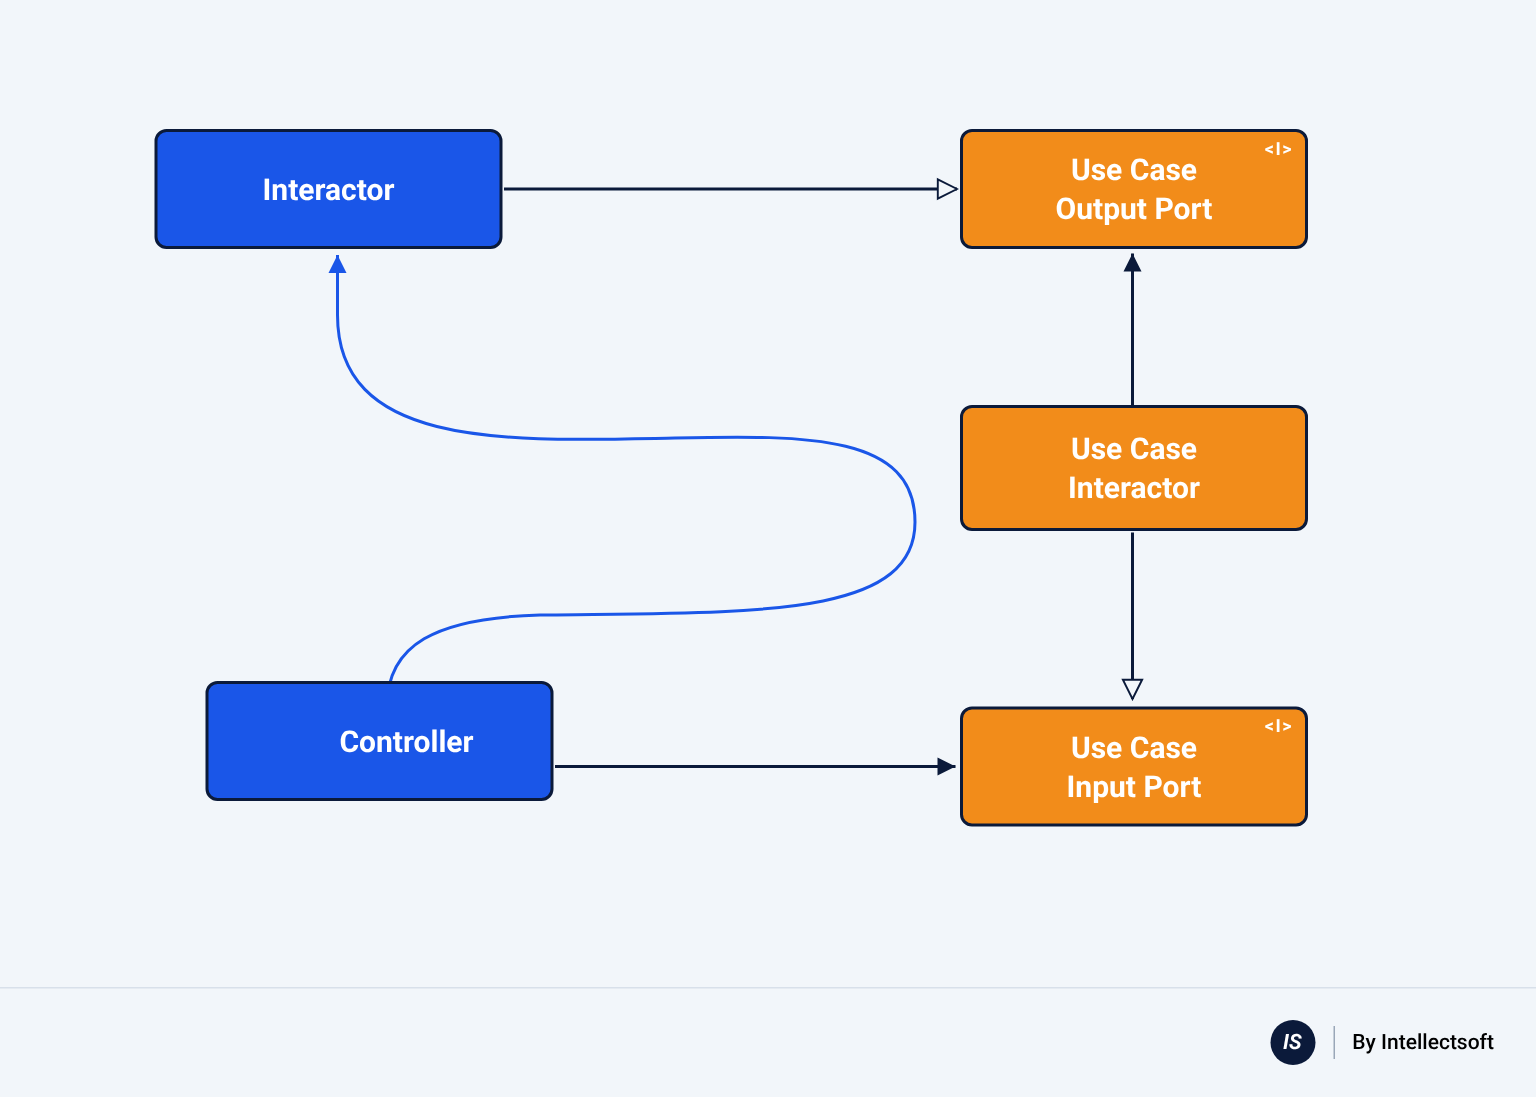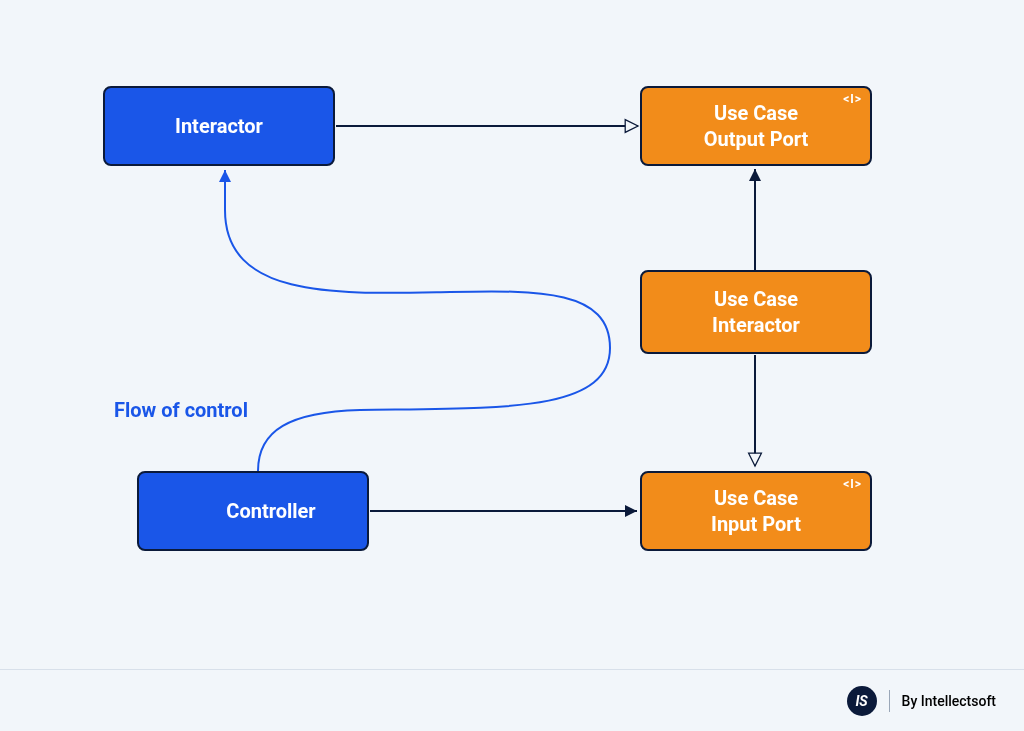--- a/index.html
+++ b/index.html
@@ -51,21 +51,21 @@
     color: #1a56e8;
     font-weight: 700;
     font-size: 20px;
   }
 
   .bottom-bar {
     position: absolute;
     left: 0;
     right: 0;
     bottom: 0;
-    height: 62px;
+    height: 73px;
     border-top: 1px solid #d8e0ea;
     display: flex;
     align-items: center;
     justify-content: flex-end;
     padding-right: 28px;
     box-sizing: border-box;
     background: #f2f6fa;
   }
 
   .logo-mark {
@@ -138,44 +138,41 @@
              C 500 408, 610 413, 610 348
              C 610 290, 540 290, 450 292
              C 340 294, 225 300, 225 210
              L 225 170" fill="none" stroke="#1a56e8" stroke-width="2" marker-end="url(#solid-arrow-blue)"></path>
   </svg>
 
   <div class="box blue" style="left:103px; top:86px; width:232px; height:80px;">
     <span>Interactor</span>
   </div>
 
-  <div class="box blue" style="left:137px; top:471px; width:232px; height:80px;padding-left:36px;">
+  <div class="box blue" style="left:137px; top:454px; width:232px; height:80px;padding-left:36px;">
     <span>Controller</span>
   </div>
 
   <div class="box orange" style="left:640px; top:86px; width:232px; height:80px;">
     <span class="interface-glyph">&lt;I&gt;</span>
     <span>Use Case
 Output Port</span>
   </div>
 
   <div class="box orange" style="left:640px; top:270px; width:232px; height:84px;">
     <span>Use Case
 Interactor</span>
   </div>
 
   <div class="box orange" style="left:640px; top:471px; width:232px; height:80px;">
     <span class="interface-glyph">&lt;I&gt;</span>
     <span>Use Case
 Input Port</span>
   </div>
 
-  <div class="flow-label" style="left:114px; top:398px;">
-    <span>Flow of control</span>
-  </div>
 
 </div>
 
 <div class="bottom-bar">
   <div class="logo-mark">
     <span>IS</span>
   </div>
   <div class="divider"></div>
   <div class="byline">By Intellectsoft</div>
 </div>

